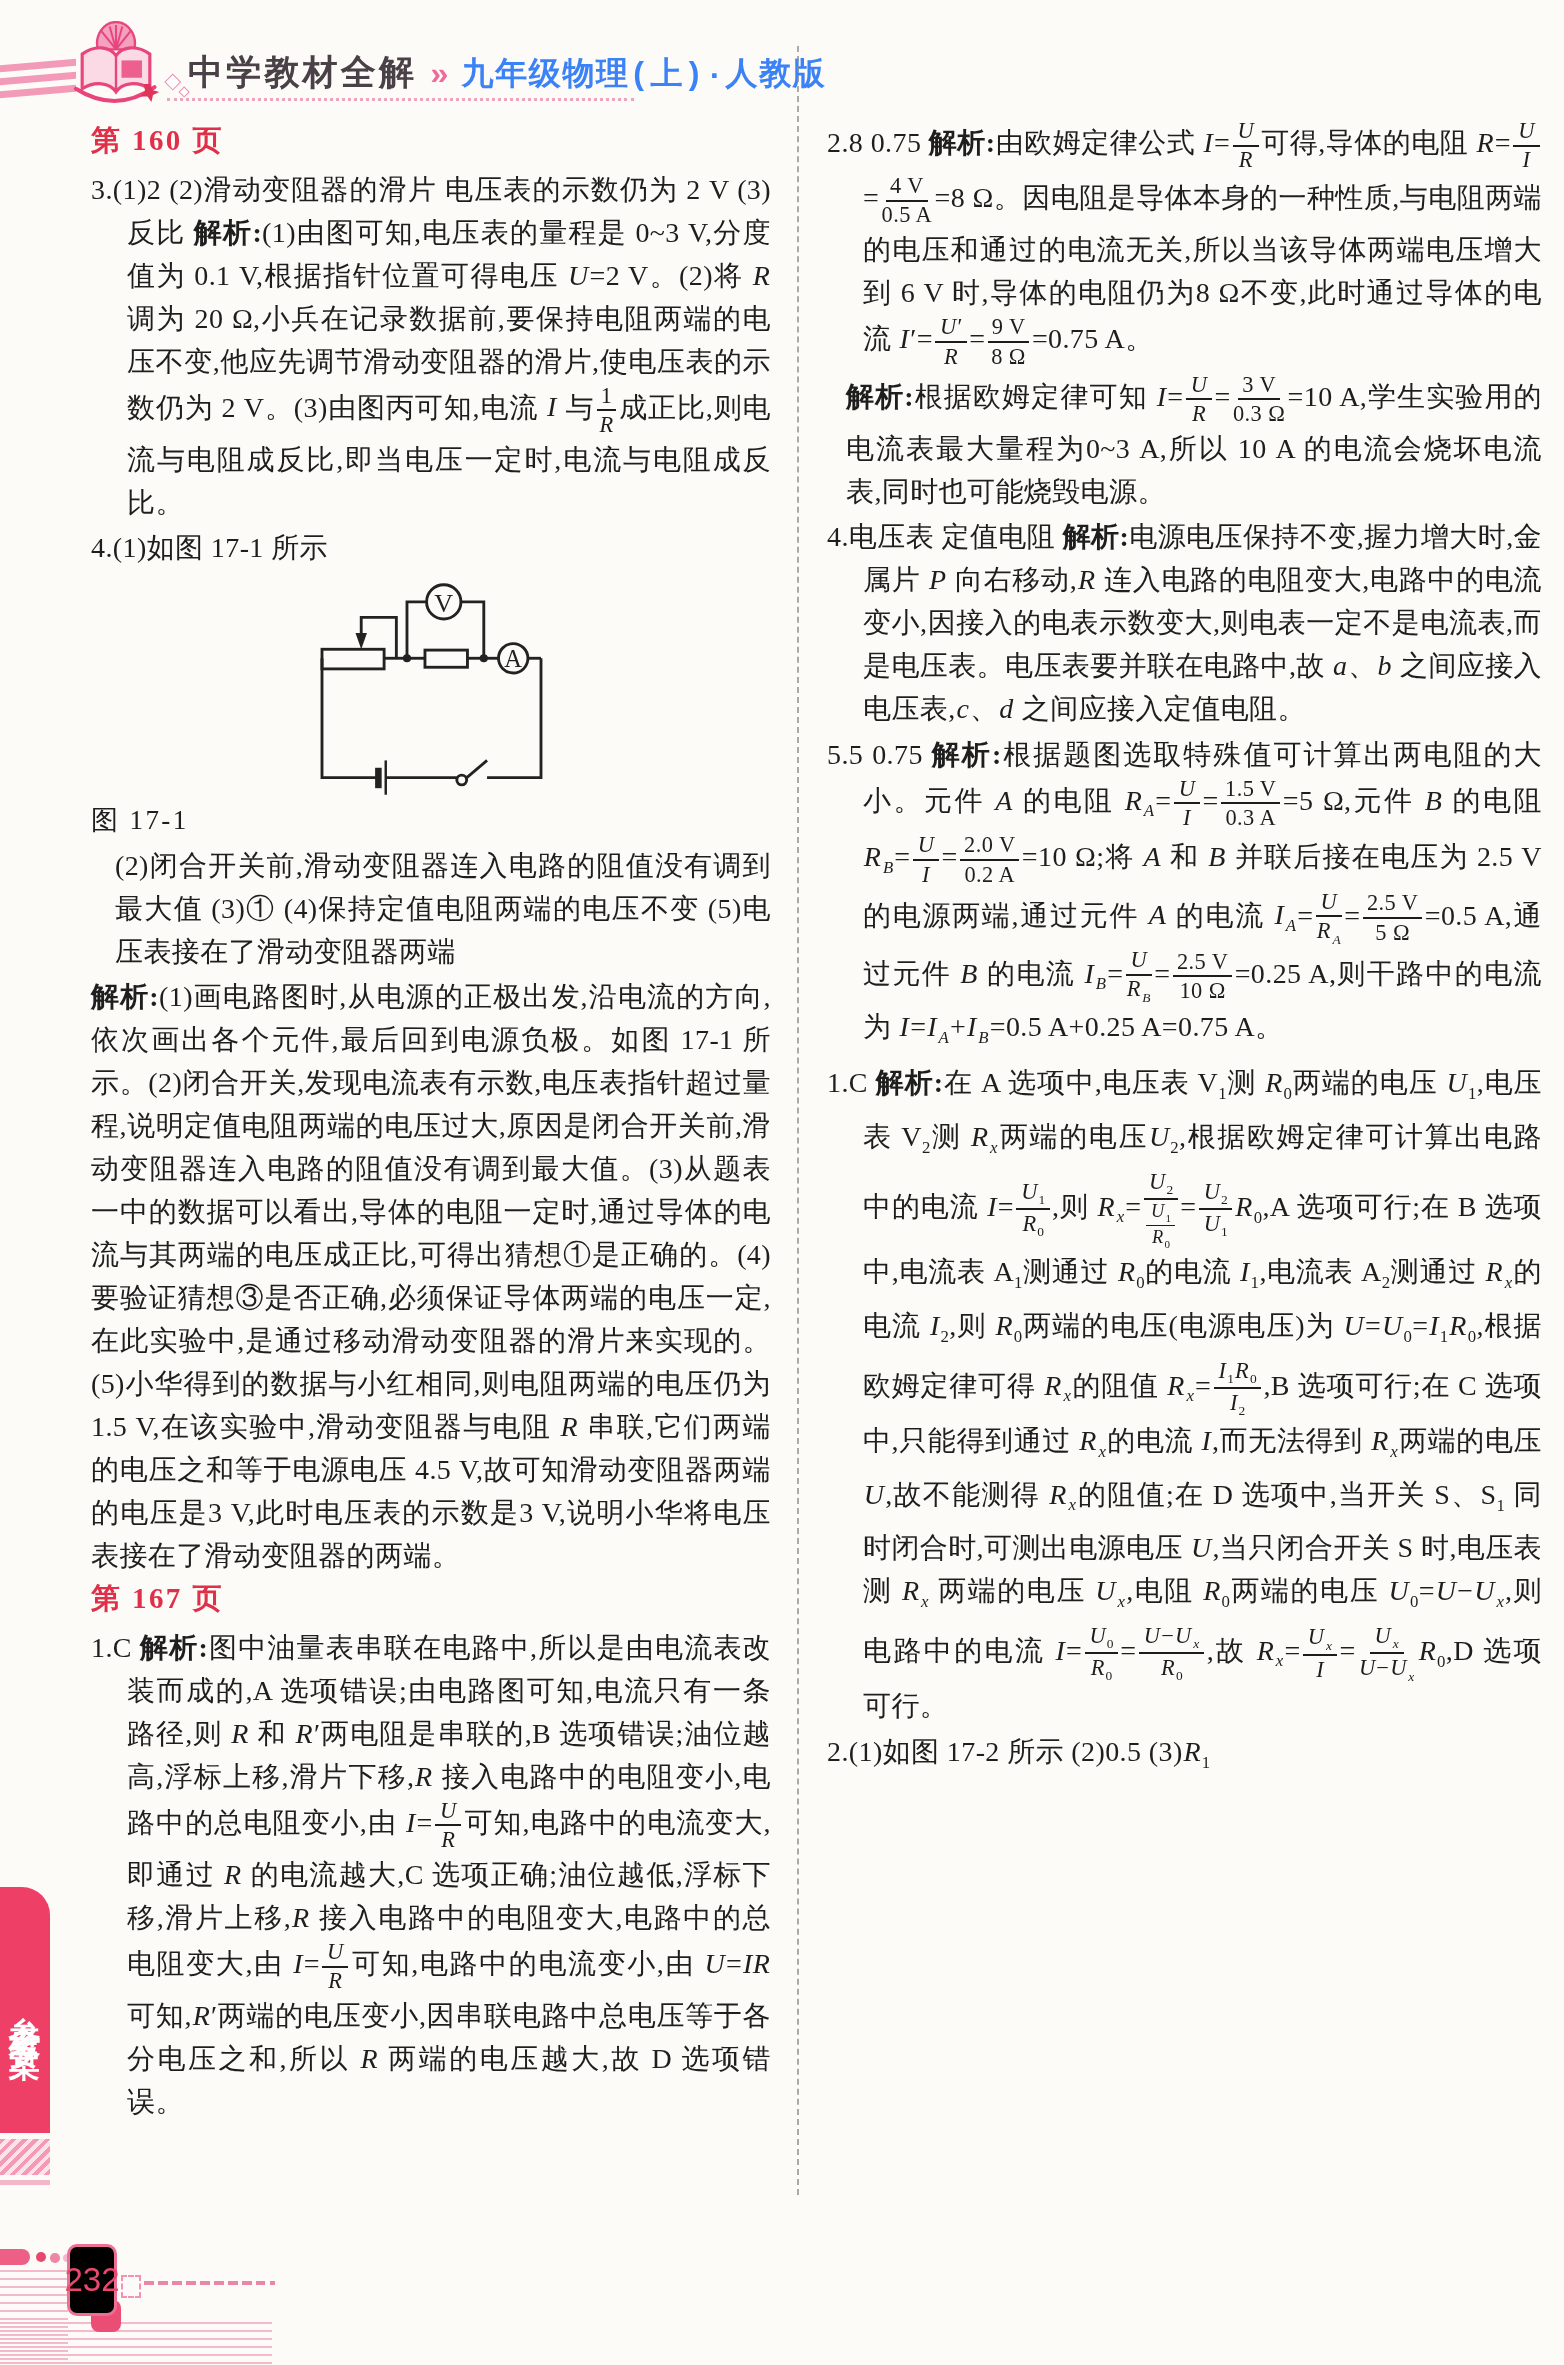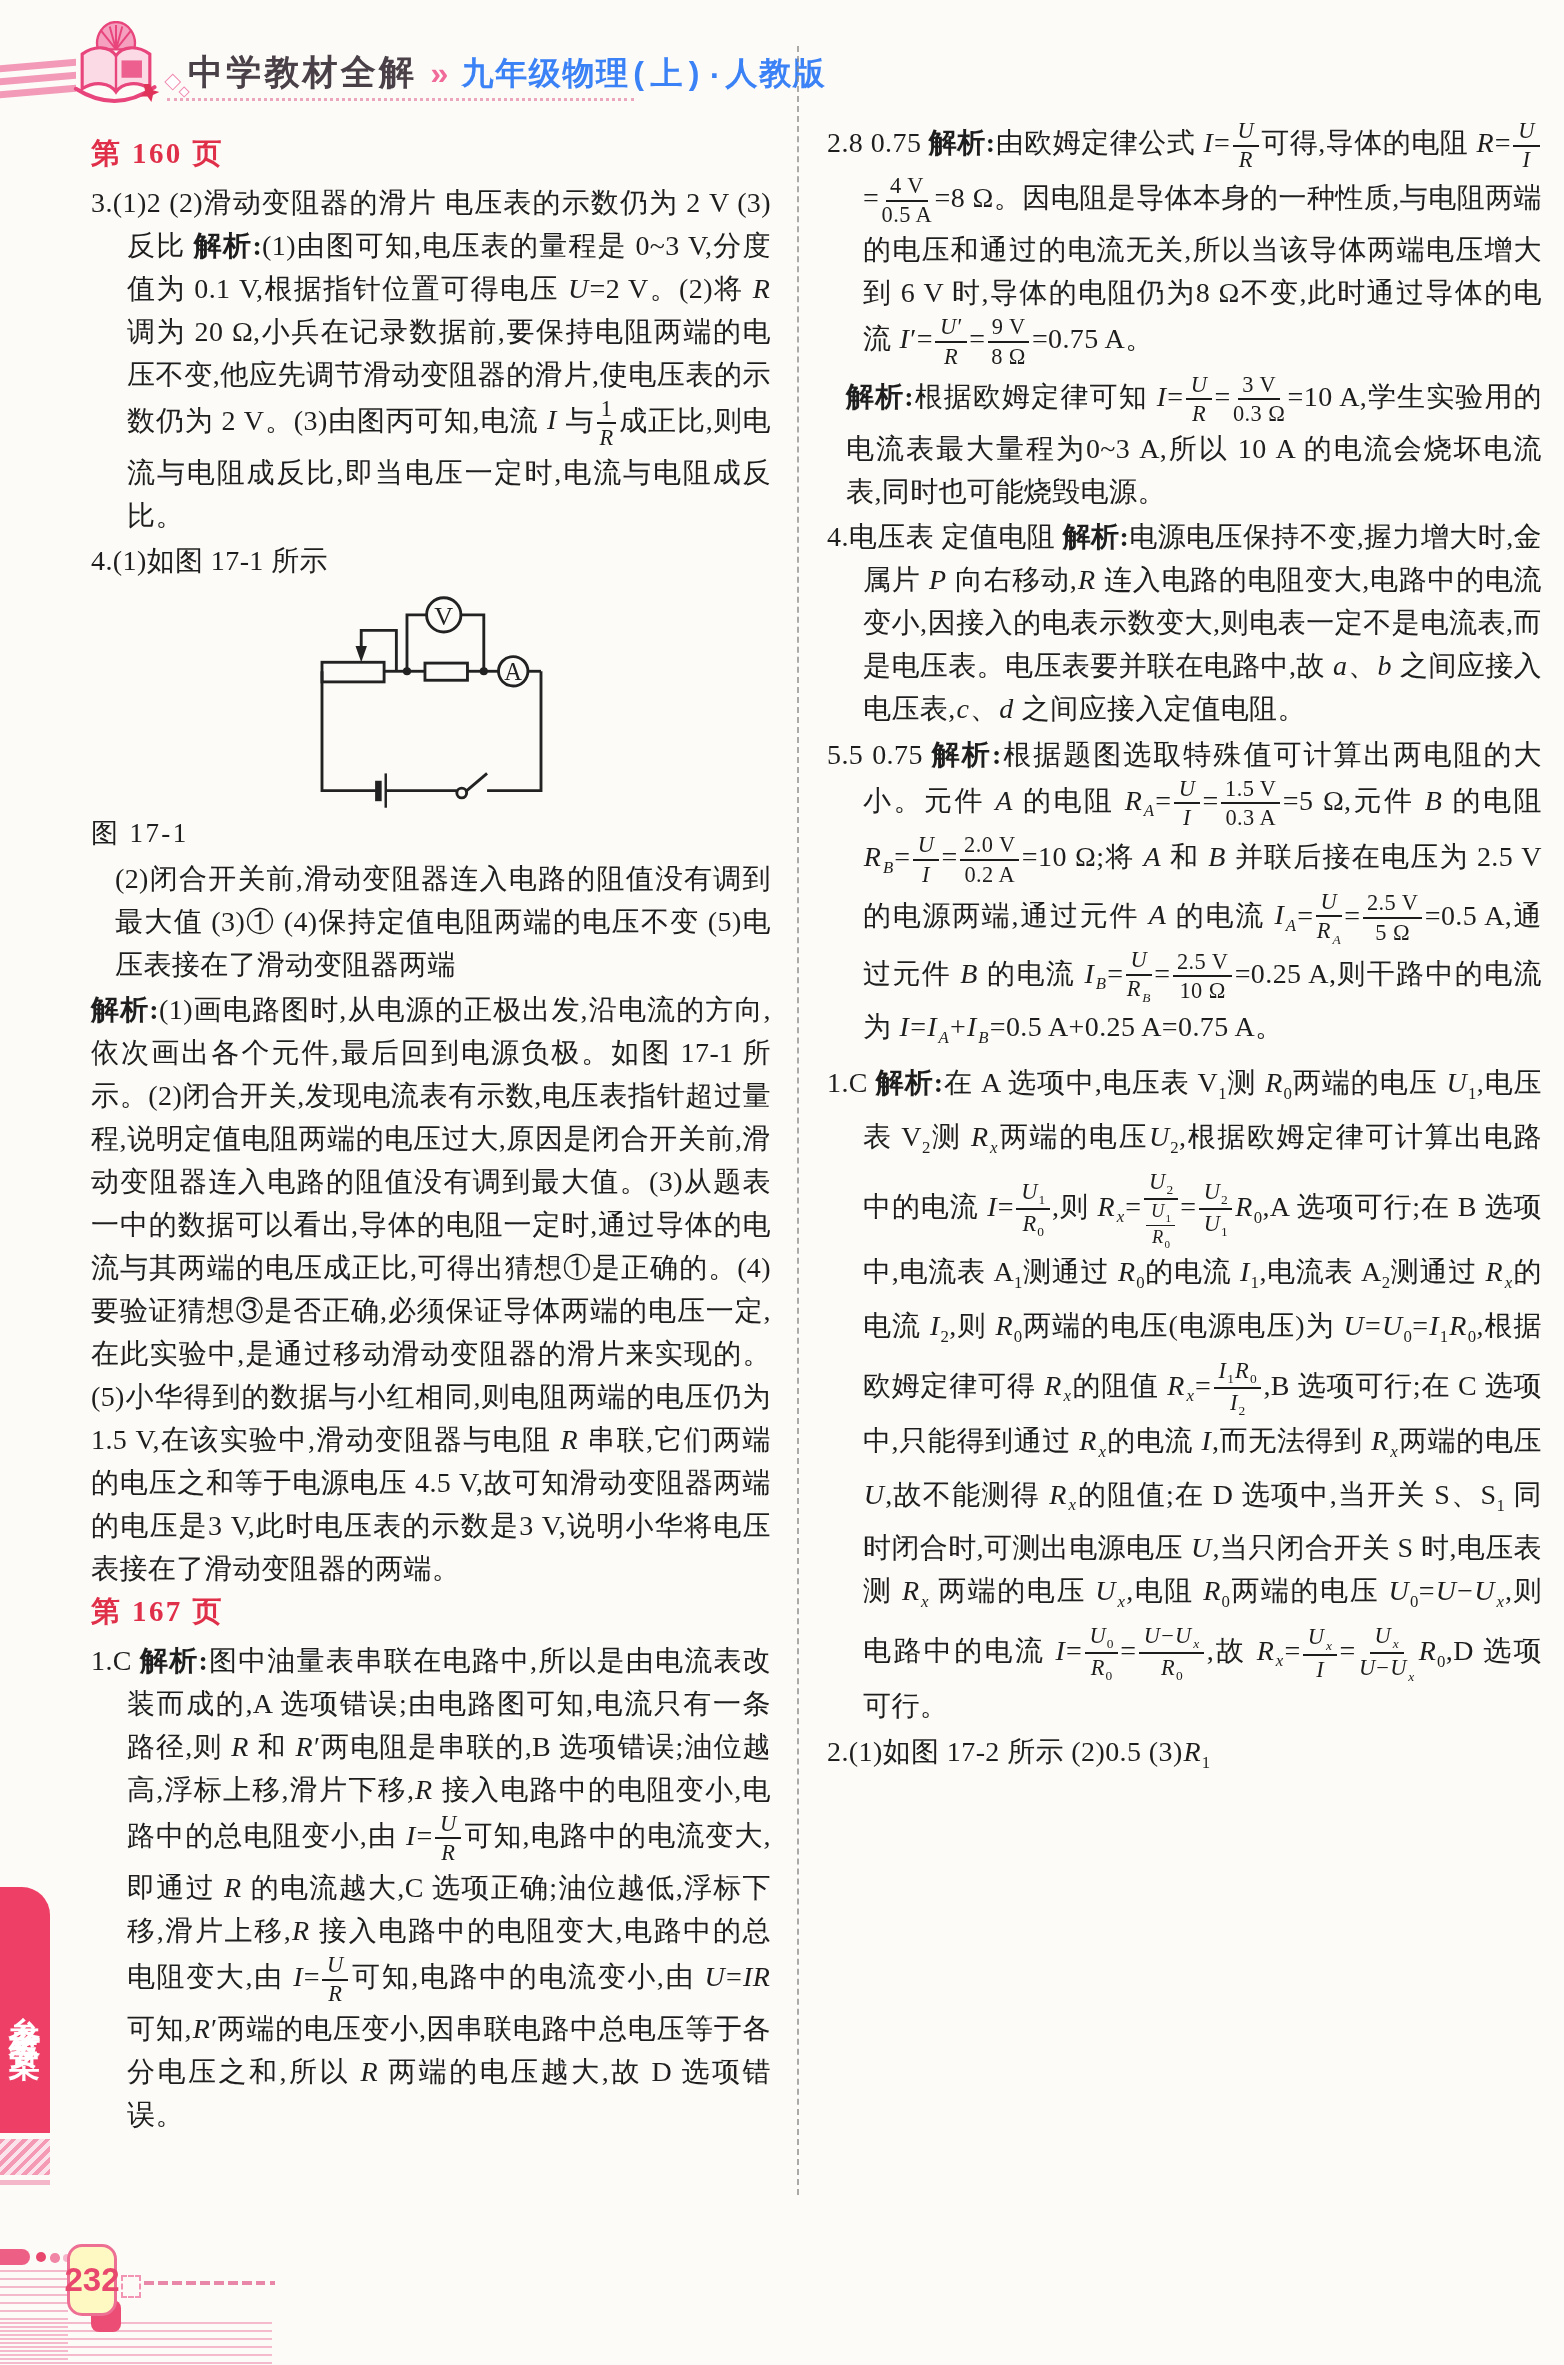--- a/index.html
+++ b/index.html
@@ -44,21 +44,21 @@
   .tab-label{writing-mode:vertical-rl;text-orientation:upright;color:#ffffff;font-size:32px;
        letter-spacing:9.5px;font-weight:bold;font-family:"Liberation Sans","DejaVu Sans",sans-serif;}
   .tab-strip{position:absolute;left:0;top:2139px;width:50px;height:36px;
        background:repeating-linear-gradient(135deg,#f49ab5 0 4px,#fbe3ec 4px 8px);}
   .tab-strip2{position:absolute;left:0;top:2180px;width:50px;height:4.7px;background:#f4b7ca;}
   
   .hatch{position:absolute;background:repeating-linear-gradient(180deg,rgba(236,120,160,.5) 0 2px,rgba(0,0,0,0) 2px 8px);}
   .pill{position:absolute;left:0;top:2249px;width:30px;height:16px;background:#ee5f85;border-radius:0 8px 8px 0;}
   .dot{position:absolute;border-radius:50%;}
   .pagenum{position:absolute;left:67px;top:2244px;width:44px;height:66px;border:3.2px solid #ee6f94;
-       border-radius:15px;background:#fef9c3;color:#e8486e;font-size:33px;font-weight:bold;
+       border-radius:10px;background:#000000;color:#e8486e;font-size:33px;font-weight:normal;
        display:flex;align-items:center;justify-content:center;z-index:2;
        font-family:"Liberation Sans","DejaVu Sans",sans-serif;}
   .pagenum-blob{position:absolute;left:91px;top:2300px;width:30px;height:32px;background:#ec4d74;border-radius:8px;z-index:1;}
   .dash-square{position:absolute;left:121px;top:2275px;width:16px;height:19px;border:2.4px dashed #f295b4;}
   .footer-line{position:absolute;left:144px;top:2281px;width:131px;height:4px;
        background:repeating-linear-gradient(90deg,#e887a8 0 9.5px,rgba(0,0,0,0) 9.5px 14px);}
 </style>
 </head>
 <body>
 
@@ -87,21 +87,21 @@
 <div class="brand-row">
   <span class="brand">中学教材全解</span>
   <span class="brand-sep">»</span>
   <span class="edition">九年级物理(上)·人教版</span>
 </div>
 <div class="brand-underline"></div>
 
 <div class="vsep"></div>
 
 <div id="left-col" class="col">
-  <div class="sec" style="margin-top:17px">第 160 页</div>
+  <div class="sec" style="margin-top:4px">第 160 页</div>
   <p class="item">3.(1)2 (2)滑动变阻器的滑片 电压表的示数仍为 2 V (3)反比 <b class="jx">解析:</b>(1)由图可知,电压表的量程是 0~3 V,分度值为 0.1 V,根据指针位置可得电压 <i class="var">U</i>=2 V。(2)将 <i class="var">R</i> 调为 20 Ω,小兵在记录数据前,要保持电阻两端的电压不变,他应先调节滑动变阻器的滑片,使电压表的示数仍为 2 V。(3)由图丙可知,电流 <i class="var">I</i> 与<span class="frac">
         <span class="fn">1</span>
         <span class="fd"><i class="var">R</i></span>
       </span>成正比,则电流与电阻成反比,即当电压一定时,电流与电阻成反比。</p>
   <p class="item">4.(1)如图 17-1 所示</p>
 
   <div class="figure">
     <svg width="229" height="219" viewBox="0 0 280 268" style="font-size:36px">
       <g fill="none" stroke="#222" stroke-width="3.5">
 

